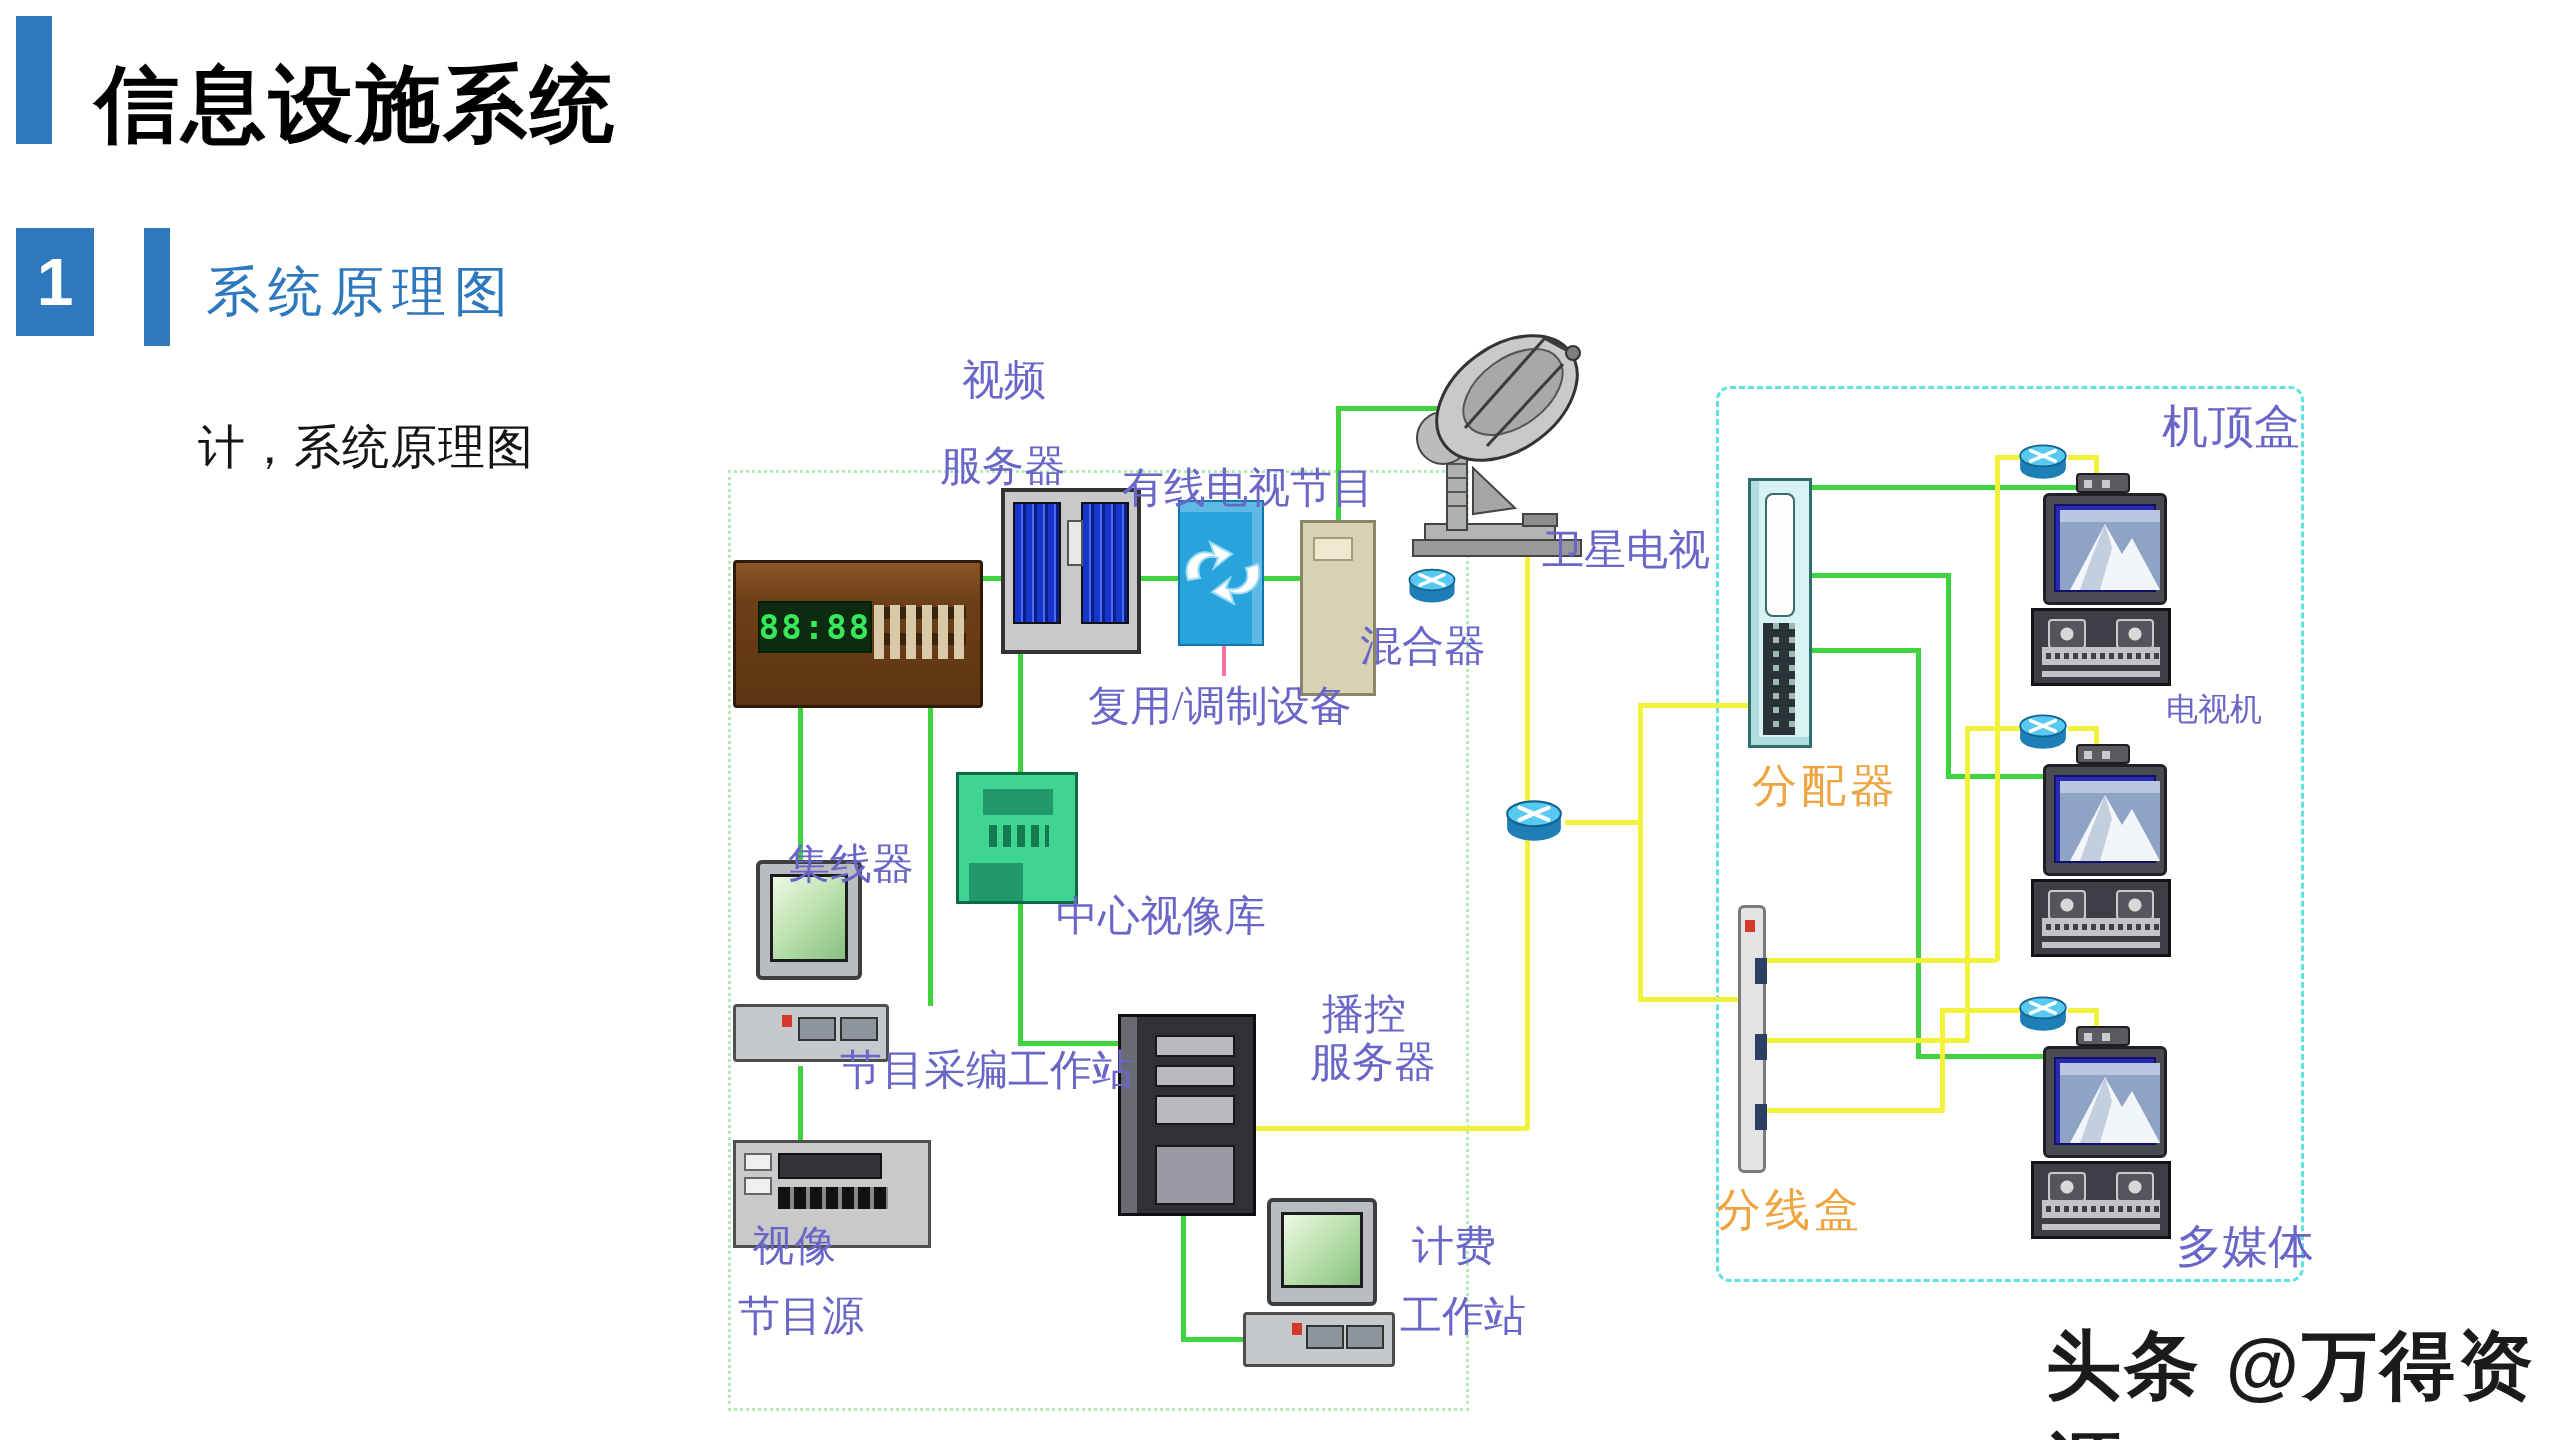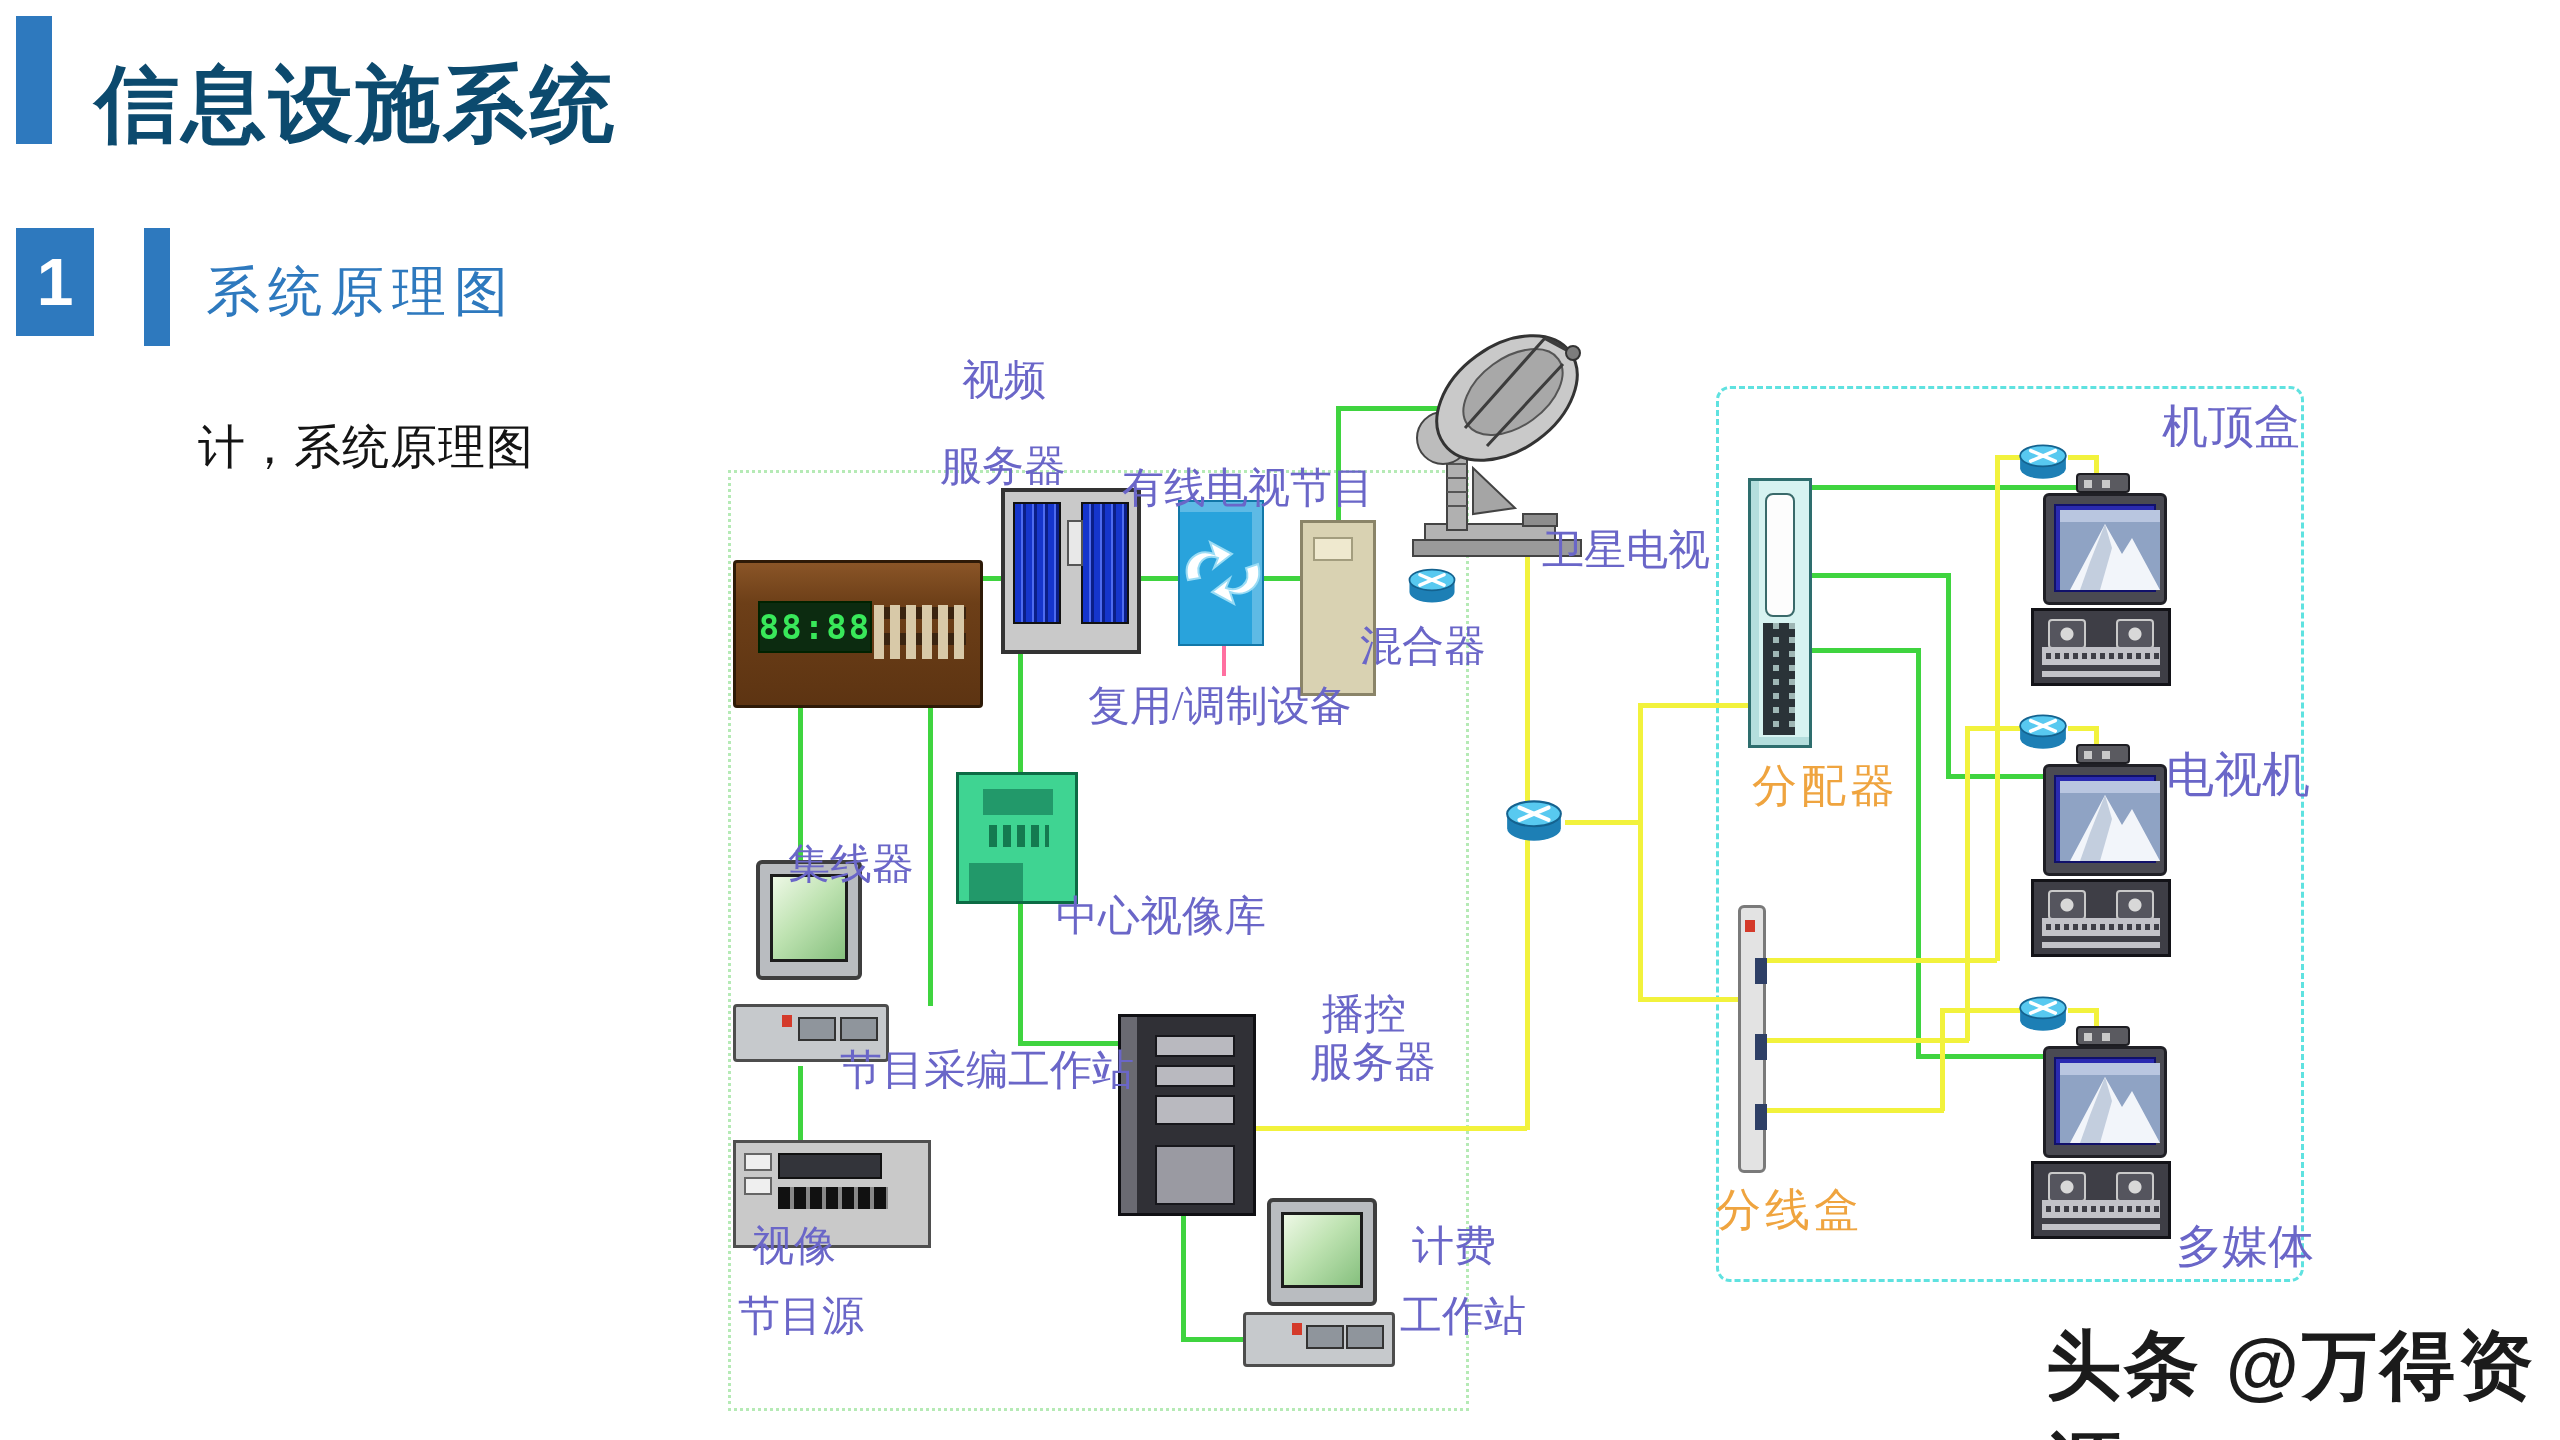--- a/index.html
+++ b/index.html
@@ -1,20 +1,20 @@
 <!DOCTYPE html>
 <html><head>
 <meta charset="utf-8">
 <style>
   html,body{margin:0;padding:0;background:#fff;}
   .slide{position:relative;width:2560px;height:1440px;background:#ffffff;overflow:hidden;
          font-family:"Liberation Sans",sans-serif;}
   
   .accent-bar{position:absolute;left:16px;top:16px;width:36px;height:128px;background:#2E79BE;}
-  .page-title{position:absolute;left:95px;top:48px;font-size:84px;font-weight:900;color:#0c4a6e;letter-spacing:3px;}
+  .page-title{position:absolute;left:95px;top:48px;font-size:84px;font-weight:900;color:#000000;letter-spacing:3px;}
   .sec-num-box{position:absolute;left:16px;top:228px;width:78px;height:108px;background:#2E79BE;
                display:flex;align-items:center;justify-content:center;color:#fff;font-size:66px;font-weight:bold;}
   .sec-num-bar{position:absolute;left:144px;top:228px;width:26px;height:118px;background:#2E79BE;}
   .section-title{position:absolute;left:206px;top:256px;font-size:54px;color:#2E79BE;
                  font-family:"Liberation Serif",serif;letter-spacing:8px;}
   .body-text{position:absolute;left:198px;top:396px;font-size:47px;color:#141414;line-height:101px;letter-spacing:1px;}
   .diagram-title-box{position:absolute;left:1072px;top:196px;width:424px;height:82px;border:4px solid #2E79BE;
                  display:flex;align-items:center;justify-content:center;background:#fff;
                  font-size:55px;font-weight:bold;color:#2E79BE;letter-spacing:2px;z-index:6;}
   .watermark{position:absolute;left:2046px;top:1316px;font-size:75px;font-weight:bold;color:#1b1b1b;letter-spacing:3px;z-index:7;}
@@ -330,16 +330,16 @@
     <div class="dlabel" style="left:840px;top:1042px">节目采编工作站</div>
     <div class="dlabel" style="left:1322px;top:986px">播控</div>
     <div class="dlabel" style="left:1310px;top:1034px">服务器</div>
     <div class="dlabel" style="left:752px;top:1218px">视像</div>
     <div class="dlabel" style="left:738px;top:1288px">节目源</div>
     <div class="dlabel" style="left:1412px;top:1218px">计费</div>
     <div class="dlabel" style="left:1400px;top:1288px">工作站</div>
     <div class="olabel" style="left:1752px;top:756px">分配器</div>
     <div class="olabel" style="left:1716px;top:1180px">分线盒</div>
     <div class="dlabel" style="left:2162px;top:396px;font-size:46px">机顶盒</div>
-    <div class="dlabel" style="left:2166px;top:743px;font-size:48px">电视机</div>
+    <div class="dlabel" style="left:2166px;top:688px;font-size:32px">电视机</div>
     <div class="dlabel" style="left:2176px;top:1216px;font-size:46px">多媒体</div>
   </div>
 </div>
 
 </body></html>

